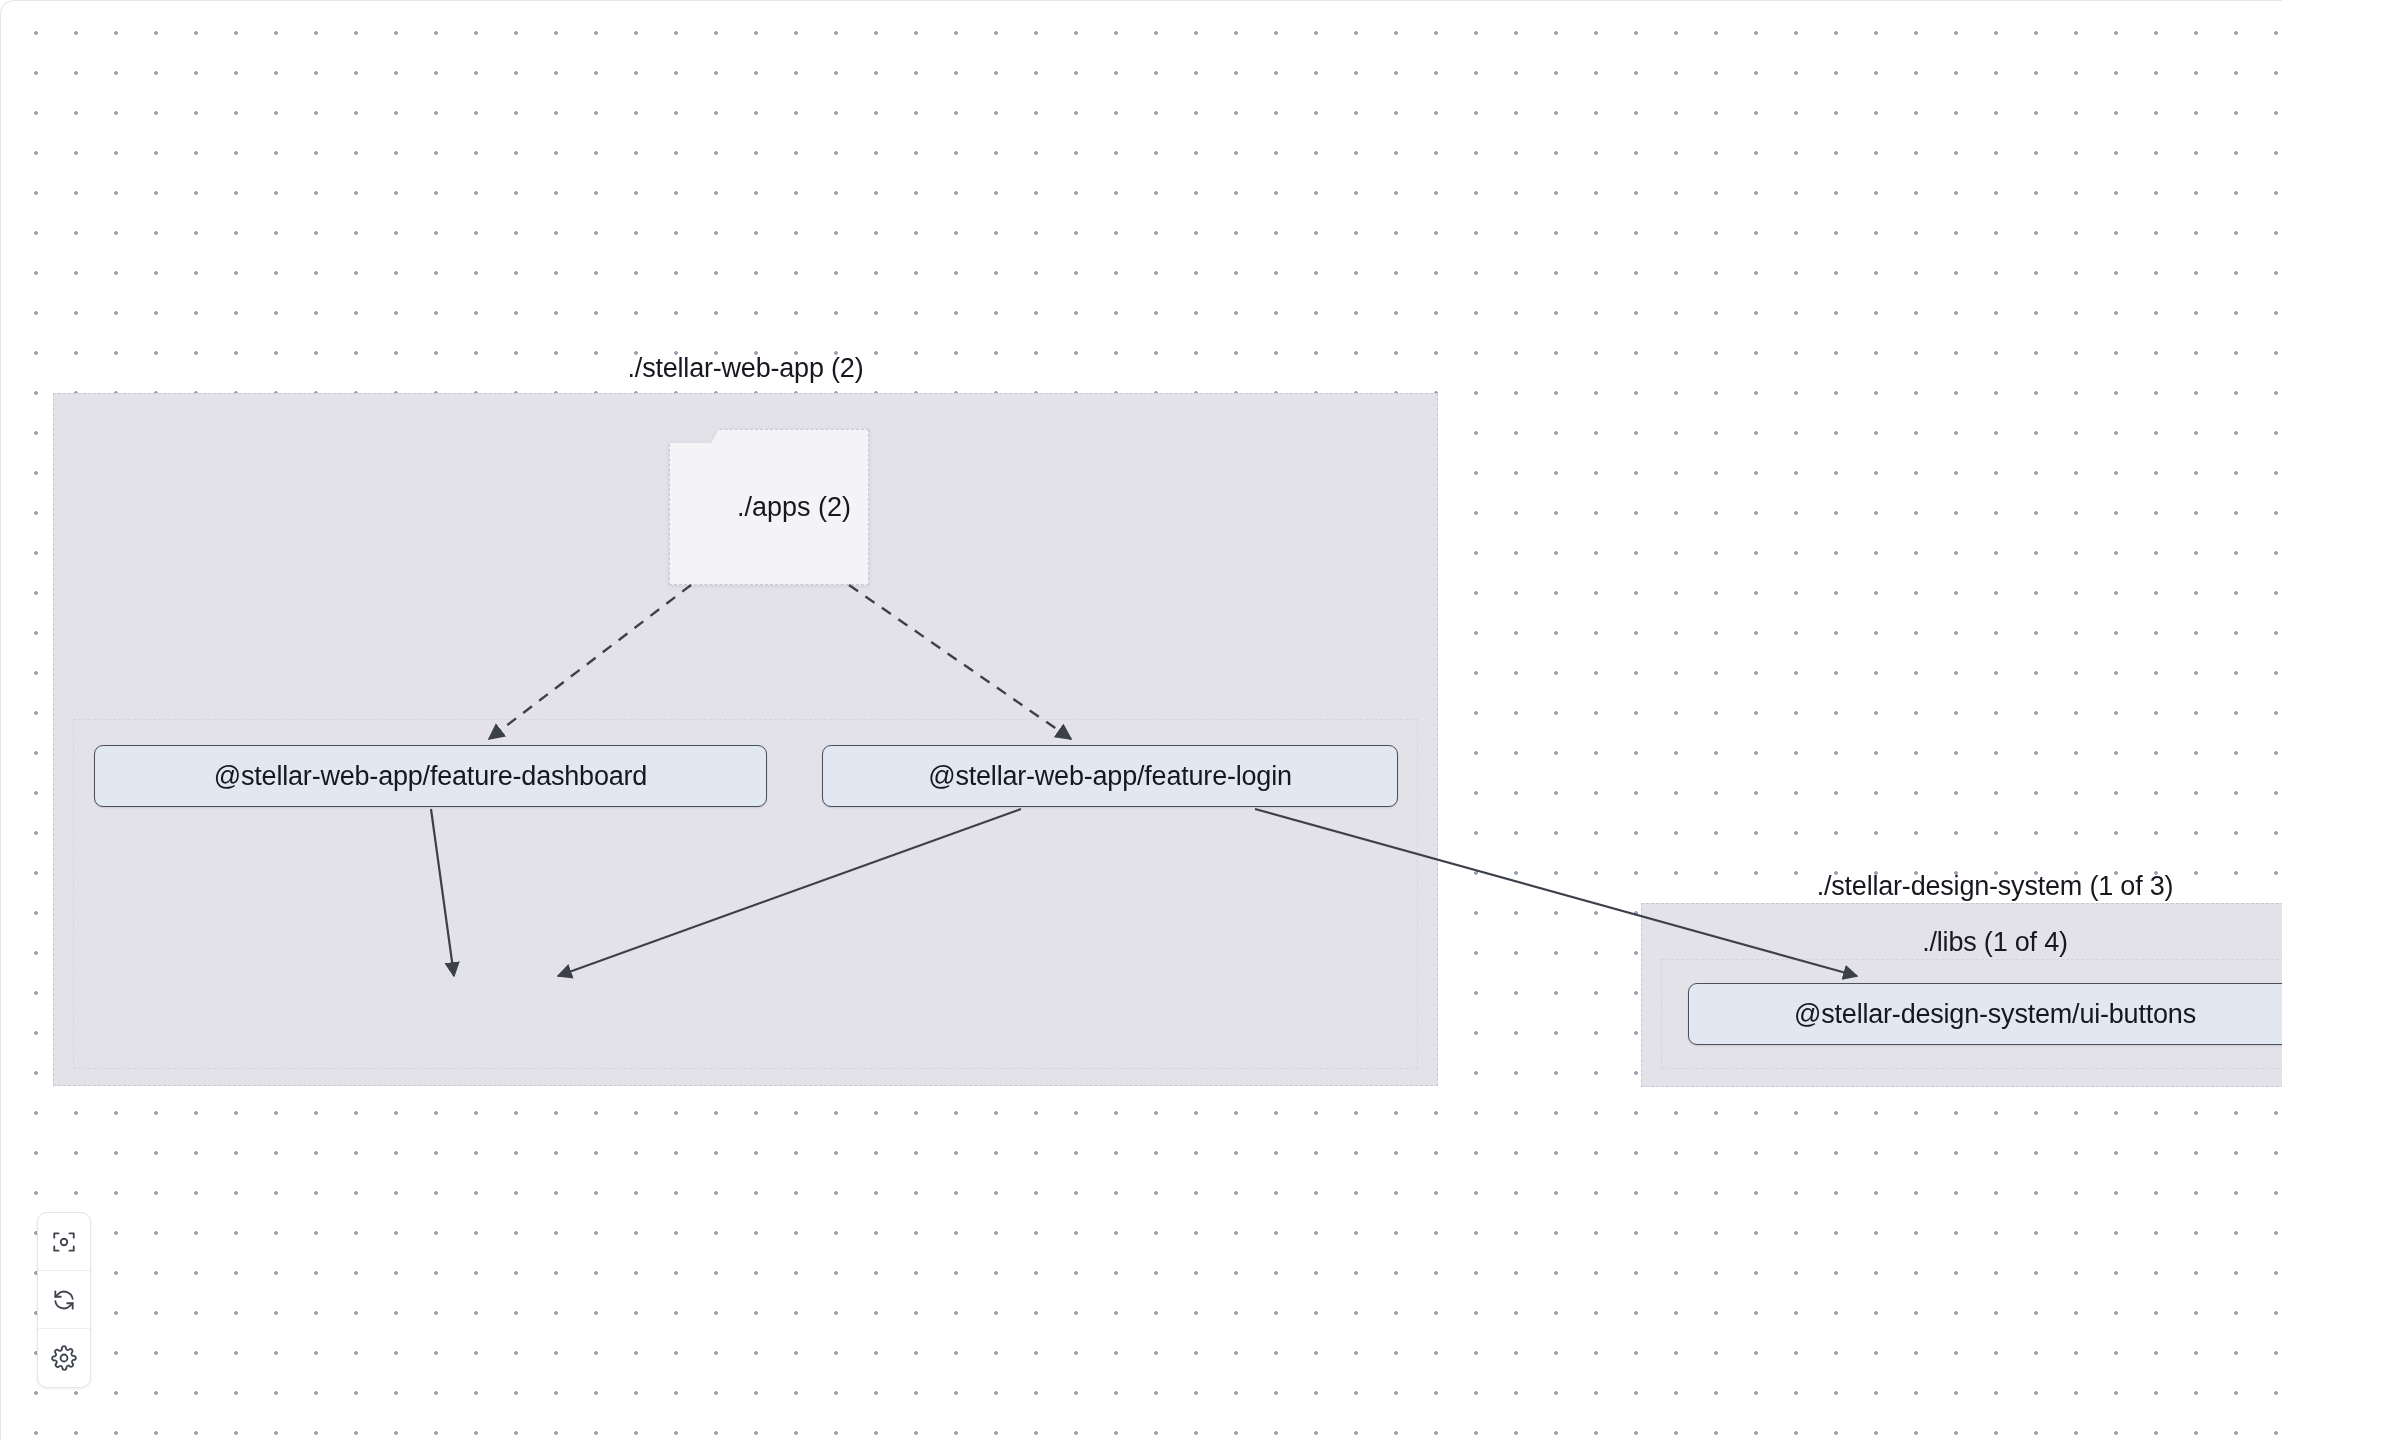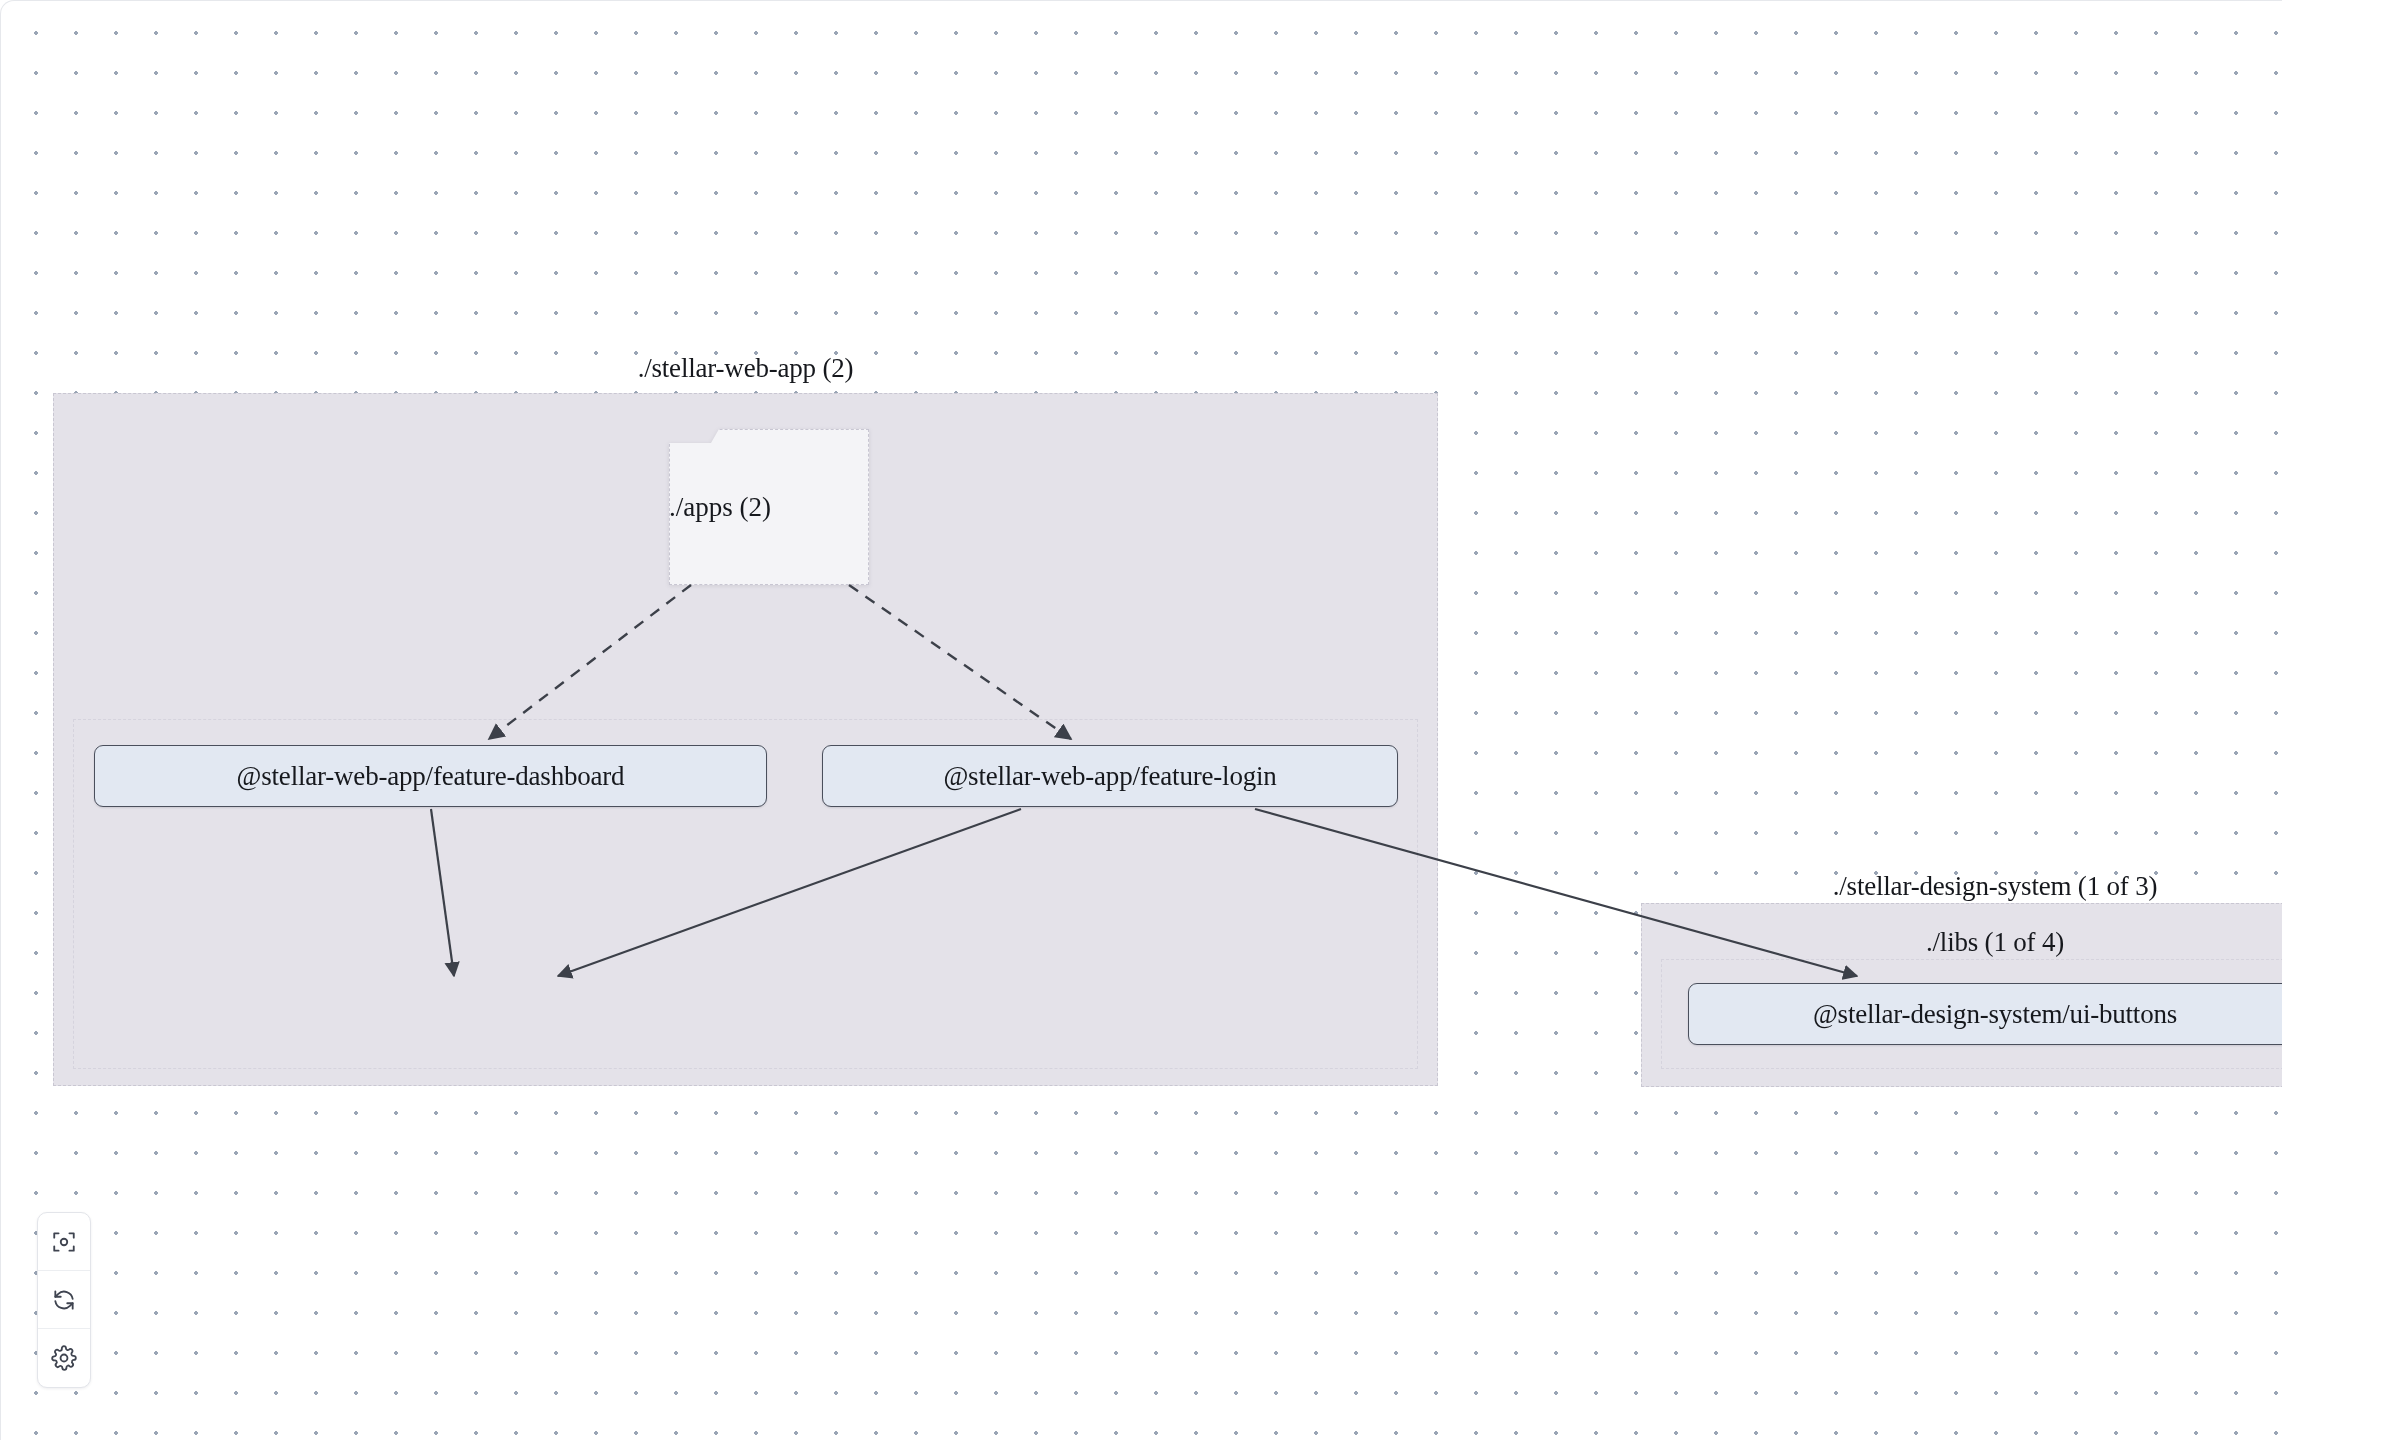--- a/index.html
+++ b/index.html
@@ -18,21 +18,20 @@
     width: 2282px;
     height: 1440px;
     background-color: #ffffff;
     background-image: radial-gradient(circle, #9aa5b5 1.6px, transparent 1.7px);
     background-size: 40px 40px;
     background-position: 15px 12px;
     border-top: 1px solid #e6e8ec;
     border-left: 1px solid #e6e8ec;
     border-top-left-radius: 14px;
     overflow: hidden;
-    font-family: Liberation Serif, serif;
   }
 
   
   #edge-layer {
     position: absolute;
     inset: 0;
     width: 2402px;
     height: 1440px;
     pointer-events: none;
     z-index: 5;
@@ -68,21 +67,21 @@
     border: 1px dashed #c8c6d2;
     clip-path: polygon(
       0% 9%, 21% 9%, 25% 0%, 100% 0%, 100% 100%, 0% 100%
     );
   }
   .folder-node .folder-label {
     position: absolute;
     left: 0; right: 18px;
     top: 50%;
     transform: translateY(-50%);
-    text-align: left;
+    text-align: right;
     font-size: 27px;
     color: #16181d;
     white-space: nowrap;
   }
 
   
   .proj-node {
     position: absolute;
     display: flex;
     align-items: center;

